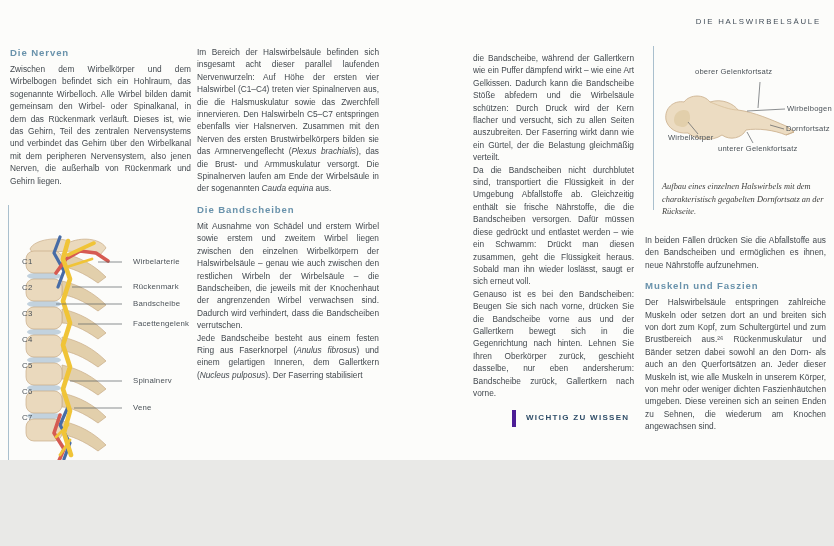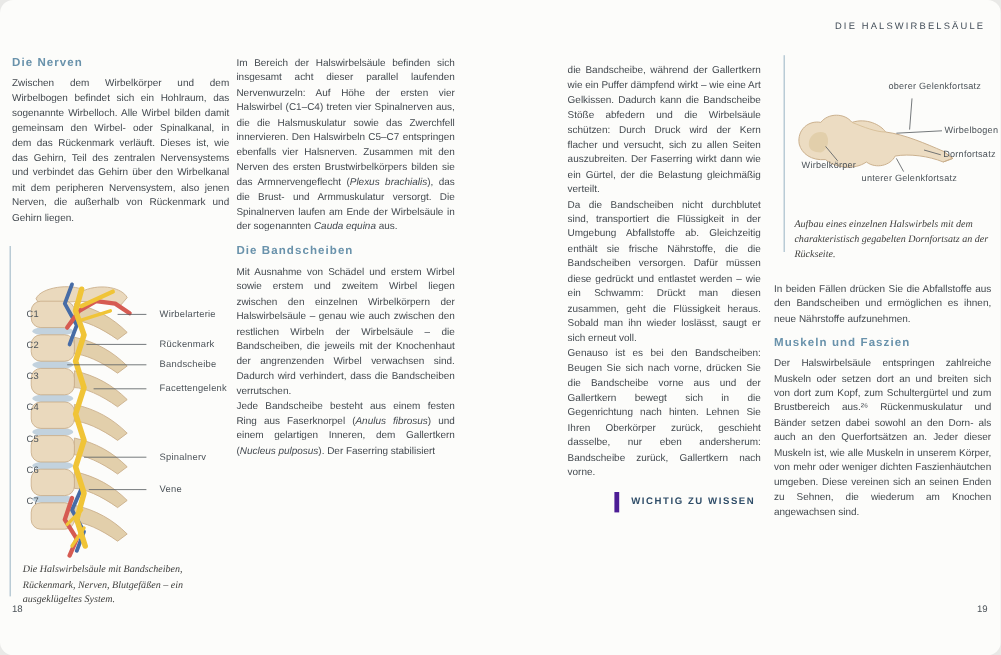--- a/index.html
+++ b/index.html
@@ -1,19 +1,19 @@
 <!DOCTYPE html>
 <html><head>
 <meta charset="utf-8">
 <style>
   html,body{margin:0;padding:0;background:#e9e9e7;}
   .sheet{
-    position:relative;width:834px;height:546px;margin:0 auto;
+    position:relative;width:834px;height:460px;margin:0 auto;
     background:#fcfcfa;overflow:hidden;
-    font-family:"Liberation Sans",sans-serif;color:#43494f;border-radius:11px;
+    font-family:"Liberation Sans",sans-serif;color:#43494f;
   }
   
   .running-header{
     position:absolute;top:17px;right:13px;
     font-size:7.8px;letter-spacing:1.8px;color:#424d58;font-weight:500;
   }
   
   .col{position:absolute;text-align:justify;font-size:8.3px;line-height:12.4px;color:#43494f;}
   .col p{margin:0;}
   .col p + p{margin-top:0;}
@@ -175,21 +175,21 @@
       <path d="M 60,24 C 70,28 80,32 88,32" fill="none" stroke="#d8c09a" stroke-width="0.8"></path>
       <g stroke="#5a5f63" stroke-width="0.7">
         <line x1="110" y1="4" x2="108" y2="30"></line>
         <line x1="135" y1="31" x2="97" y2="33"></line>
         <line x1="134" y1="51" x2="120" y2="47"></line>
         <line x1="48" y1="56" x2="38" y2="44"></line>
         <line x1="103" y1="65" x2="97" y2="54"></line>
       </g>
     </svg>
   </div>
-  <span class="vplabel" style="left:723px;top:67px;width:112px;text-align:center">oberer Gelenkfortsatz</span>
+  <span class="vplabel" style="left:695px;top:67px;width:112px;text-align:left">oberer Gelenkfortsatz</span>
   <span class="vplabel" style="left:787px;top:104px">Wirbelbogen</span>
   <span class="vplabel" style="left:786px;top:124px">Dornfortsatz</span>
   <span class="vplabel" style="left:668px;top:133px">Wirbelkörper</span>
   <span class="vplabel" style="left:718px;top:144px">unterer Gelenkfortsatz</span>
 
   <div class="fig-caption right-cap">Aufbau eines einzelnen Halswirbels mit dem charakteristisch gegabelten Dornfortsatz an der Rückseite.</div>
 
   <div class="col col-4">
     <p>In beiden Fällen drücken Sie die Abfallstoffe aus den Bandscheiben und ermöglichen es ihnen, neue Nährstoffe aufzunehmen.</p>
     <h3 class="sec inflow">Muskeln und Faszien</h3>

